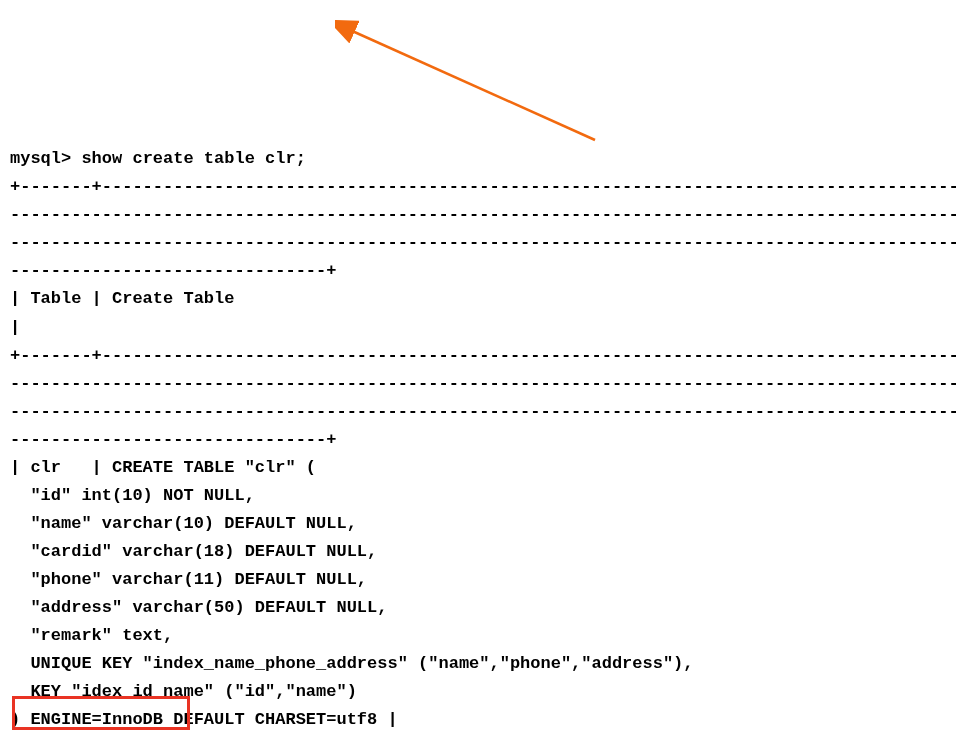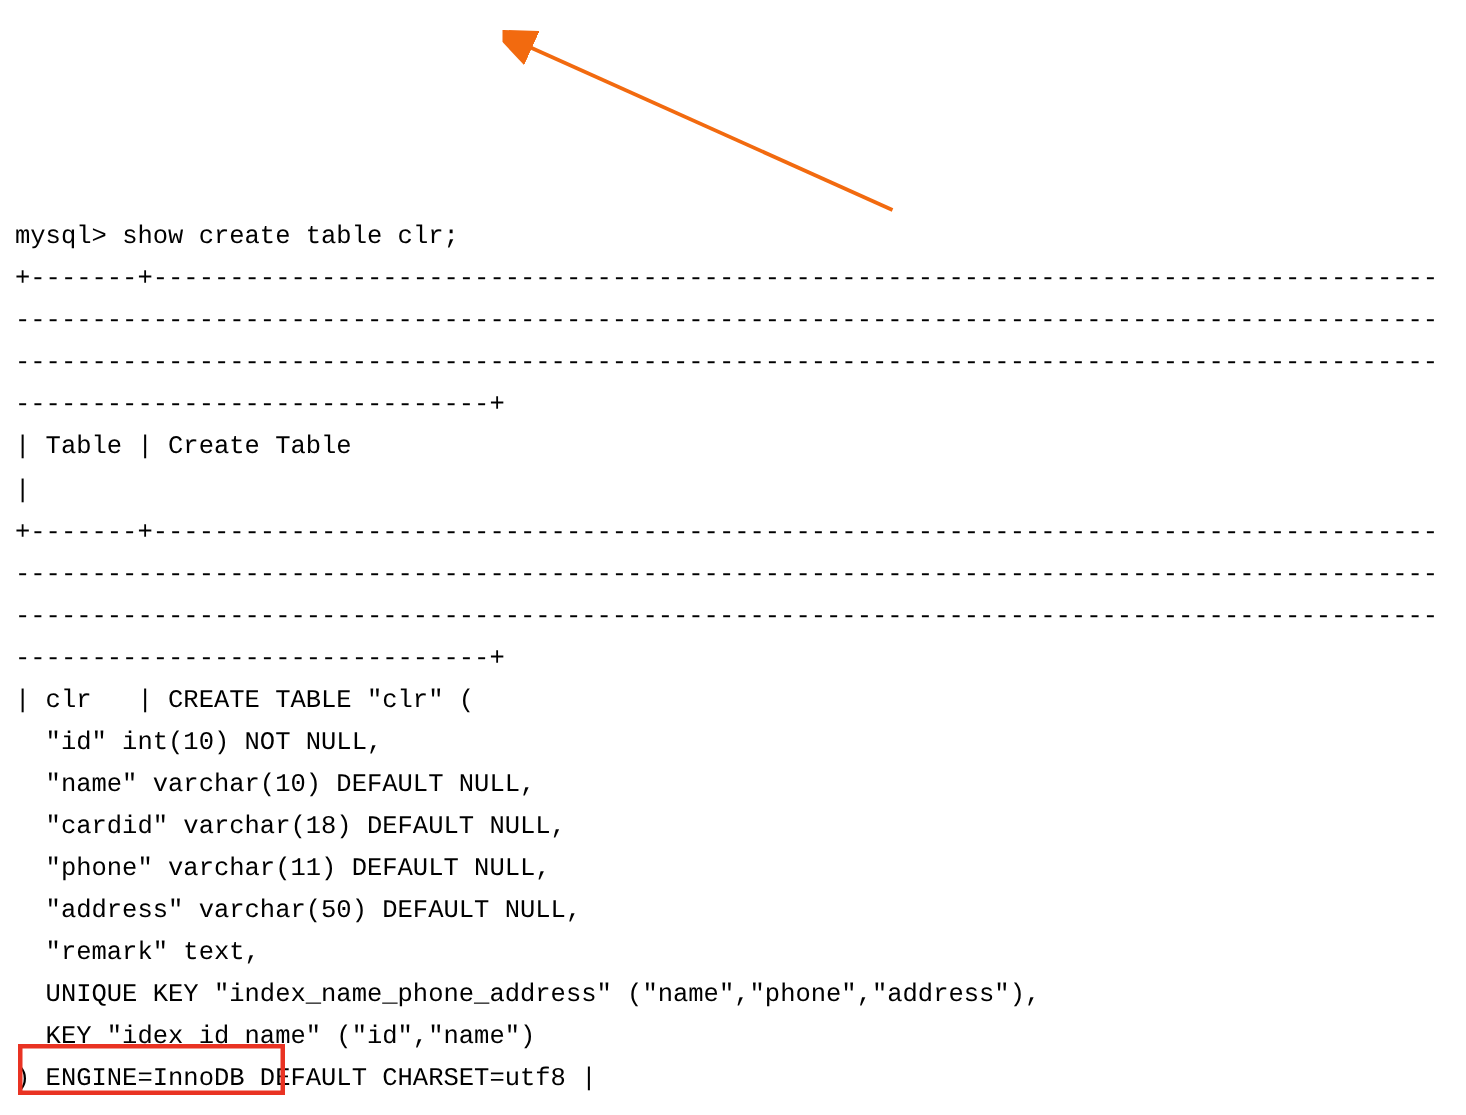--- a/index.html
+++ b/index.html
@@ -13,20 +13,21 @@
     color: #000000;
     padding: 5px 10px;
     position: relative;
     overflow: hidden;
     white-space: pre-wrap;
     word-break: break-all;
   }
   .terminal {
     position: relative;
     z-index: 1;
+    font-weight: bold;
   }
   .arrow {
     position: absolute;
     top: 20px;
     left: 335px;
     z-index: 2;
     pointer-events: none;
   }
   .highlight-box {
     position: absolute;

